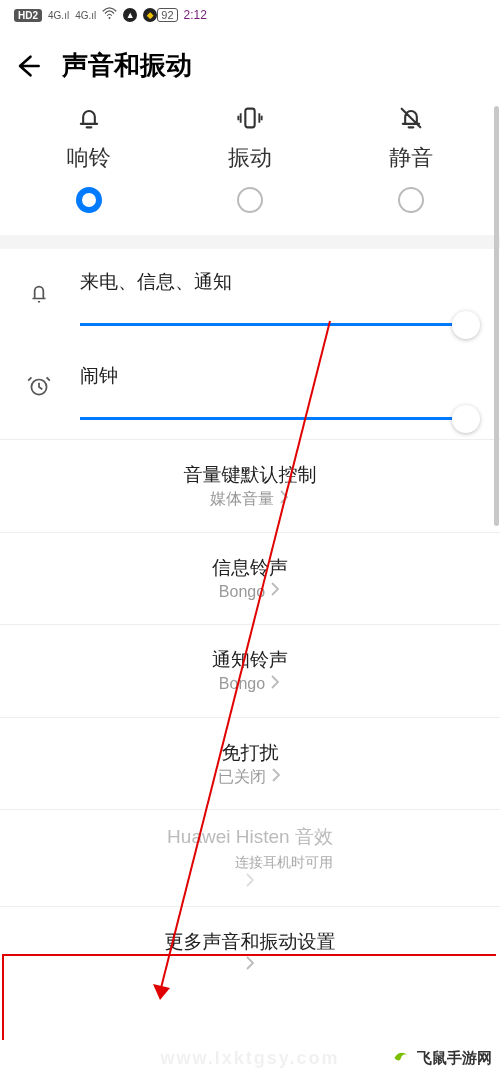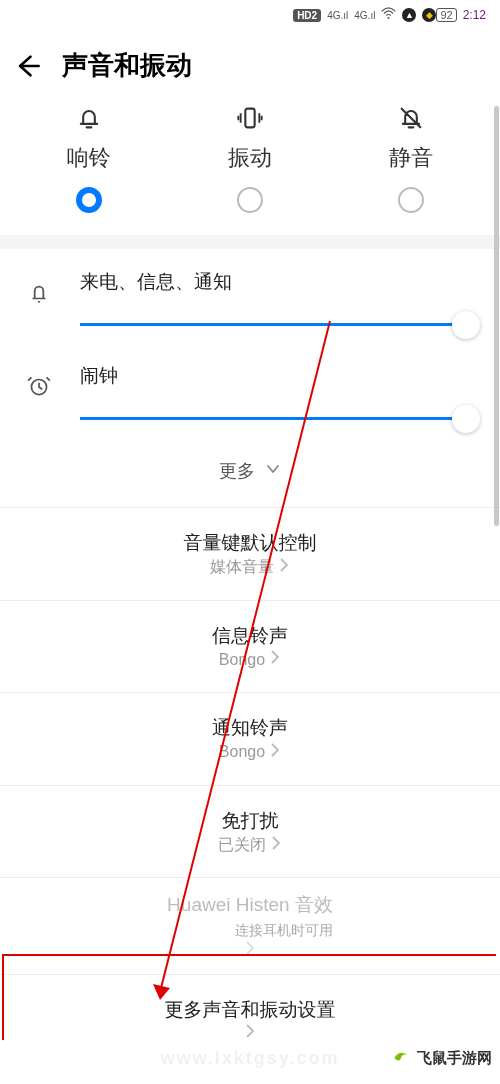--- a/index.html
+++ b/index.html
@@ -1,17 +1,17 @@
 <!DOCTYPE html>
 <html><head>
 <meta charset="utf-8">
 <style>
   * { box-sizing: border-box; margin: 0; padding: 0; }
   html, body { width: 500px; height: 1084px; font-family: -apple-system, "Helvetica Neue", Arial, sans-serif; background: #fff; color: #000; overflow: hidden; position: relative; }
-  .status-bar { height: 30px; display: flex; align-items: center; justify-content: flex-end; padding: 0 14px; font-size: 14px; color: #555; }
+  .status-bar { height: 30px; display: flex; align-items: center; justify-content: flex-start; padding: 0 14px; font-size: 14px; color: #555; }
   .status-left, .status-right { display: flex; align-items: center; gap: 6px; }
   .badge { background: #555; color: #fff; border-radius: 3px; font-size: 10px; padding: 1px 4px; font-weight: 700; }
   .sig { font-size: 10px; }
   .batt { border: 1px solid #555; border-radius: 3px; font-size: 11px; padding: 0 3px; }
   .clock-t { font-size: 12px; color: #701a75; }
 
   .header { display: flex; align-items: center; padding: 18px 16px 12px 10px; gap: 18px; }
   .back-arrow { width: 34px; height: 34px; display: flex; align-items: center; justify-content: center; }
   .back-arrow svg { width: 28px; height: 28px; }
   .title { font-size: 26px; font-weight: 600; }
@@ -160,28 +160,20 @@
     </div>
     <div class="vol-ctrl">
       <div class="vol-label">闹钟</div>
       <div class="slider">
         <div class="slider-track"></div>
         <div class="slider-thumb" style="right:-4px"></div>
       </div>
     </div>
   </div>
 
-  <div class="more-row">
-    <span>更多</span>
-    <span class="chev-down">
-      <svg viewBox="0 0 16 16">
-          <path d="M3 5 l5 6 l5 -6" stroke="#888" stroke-width="1.8" fill="none" stroke-linecap="round" stroke-linejoin="round"></path>
-        </svg>
-    </span>
-  </div>
 </div>
 
 <div class="list">
   <div class="list-item">
     <div class="list-left">
         <span class="list-label">音量键默认控制</span>
       </div>
     <div class="list-right">
       <span class="list-value">媒体音量</span>
       <span class="chev"><svg viewBox="0 0 12 16">

